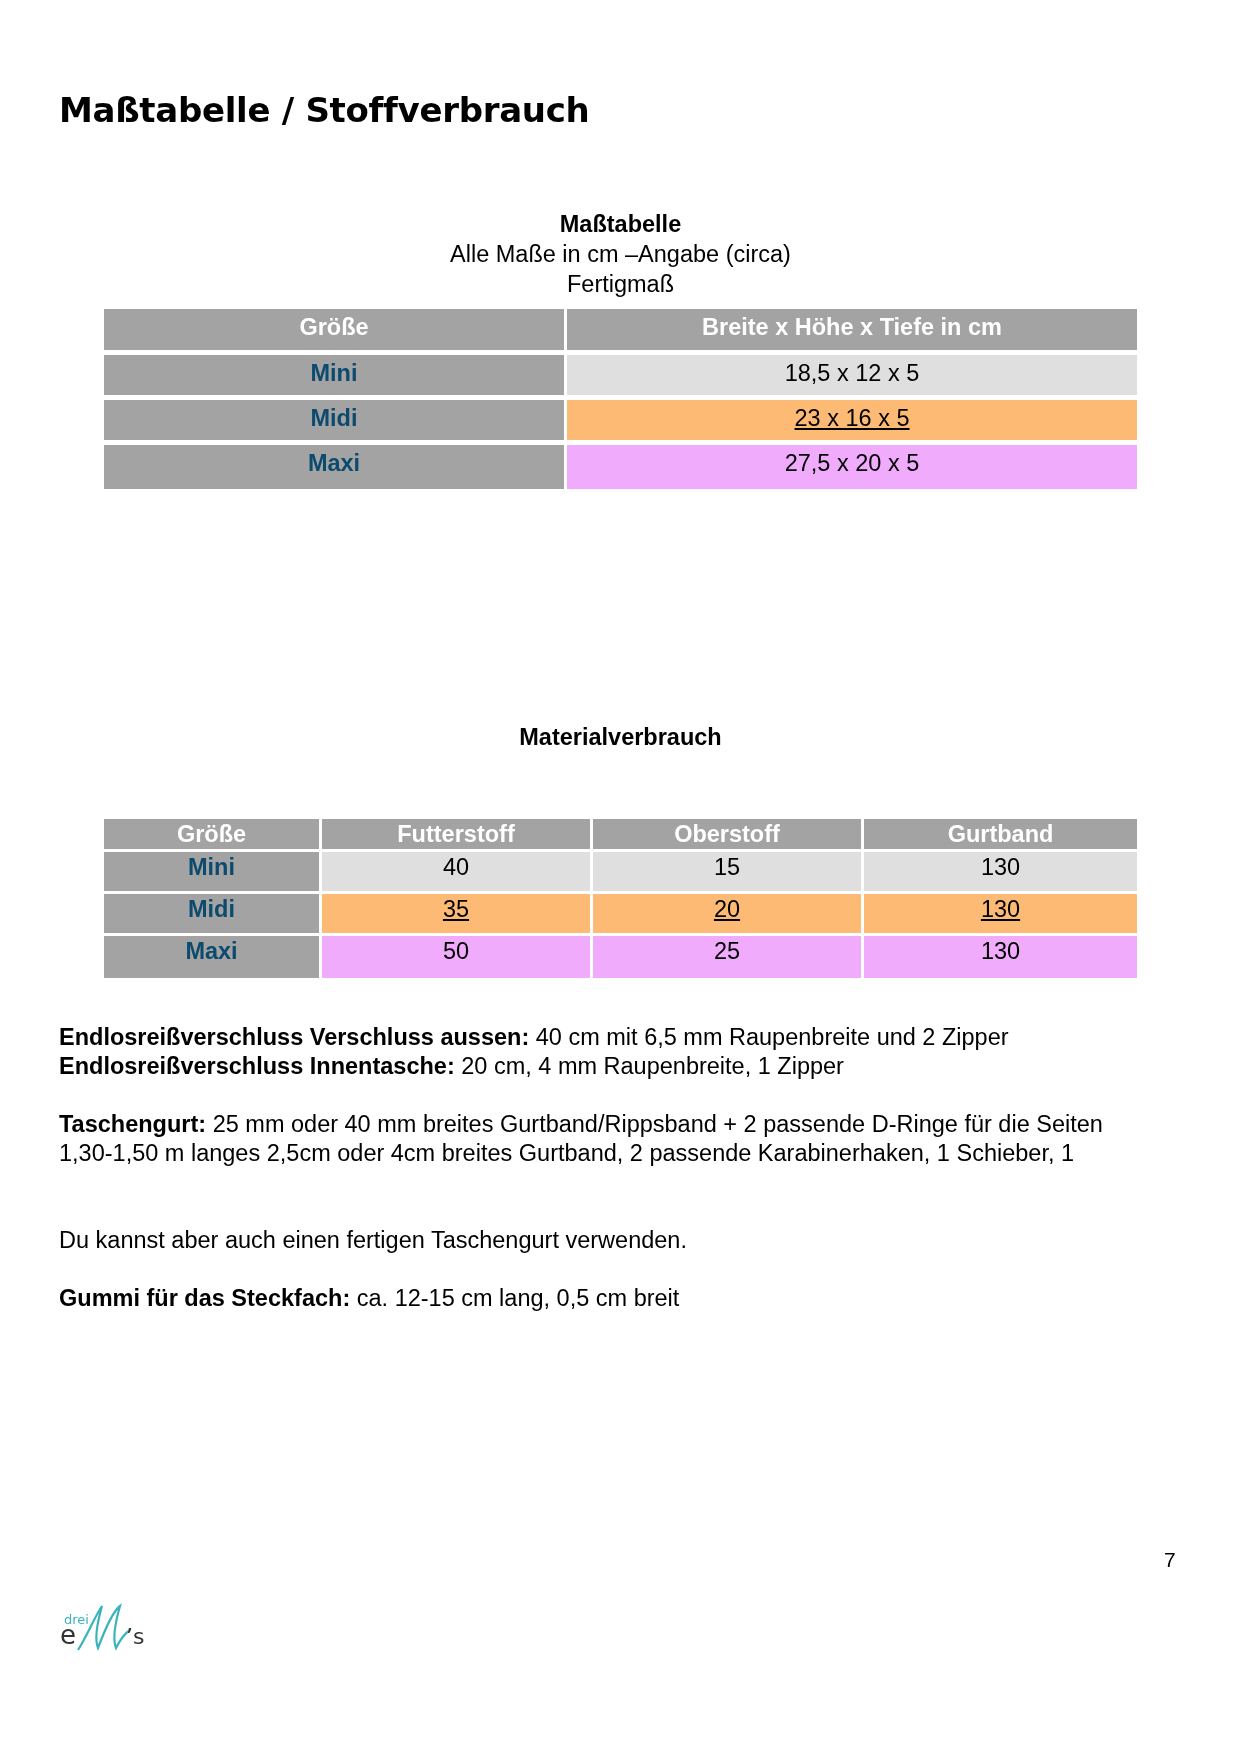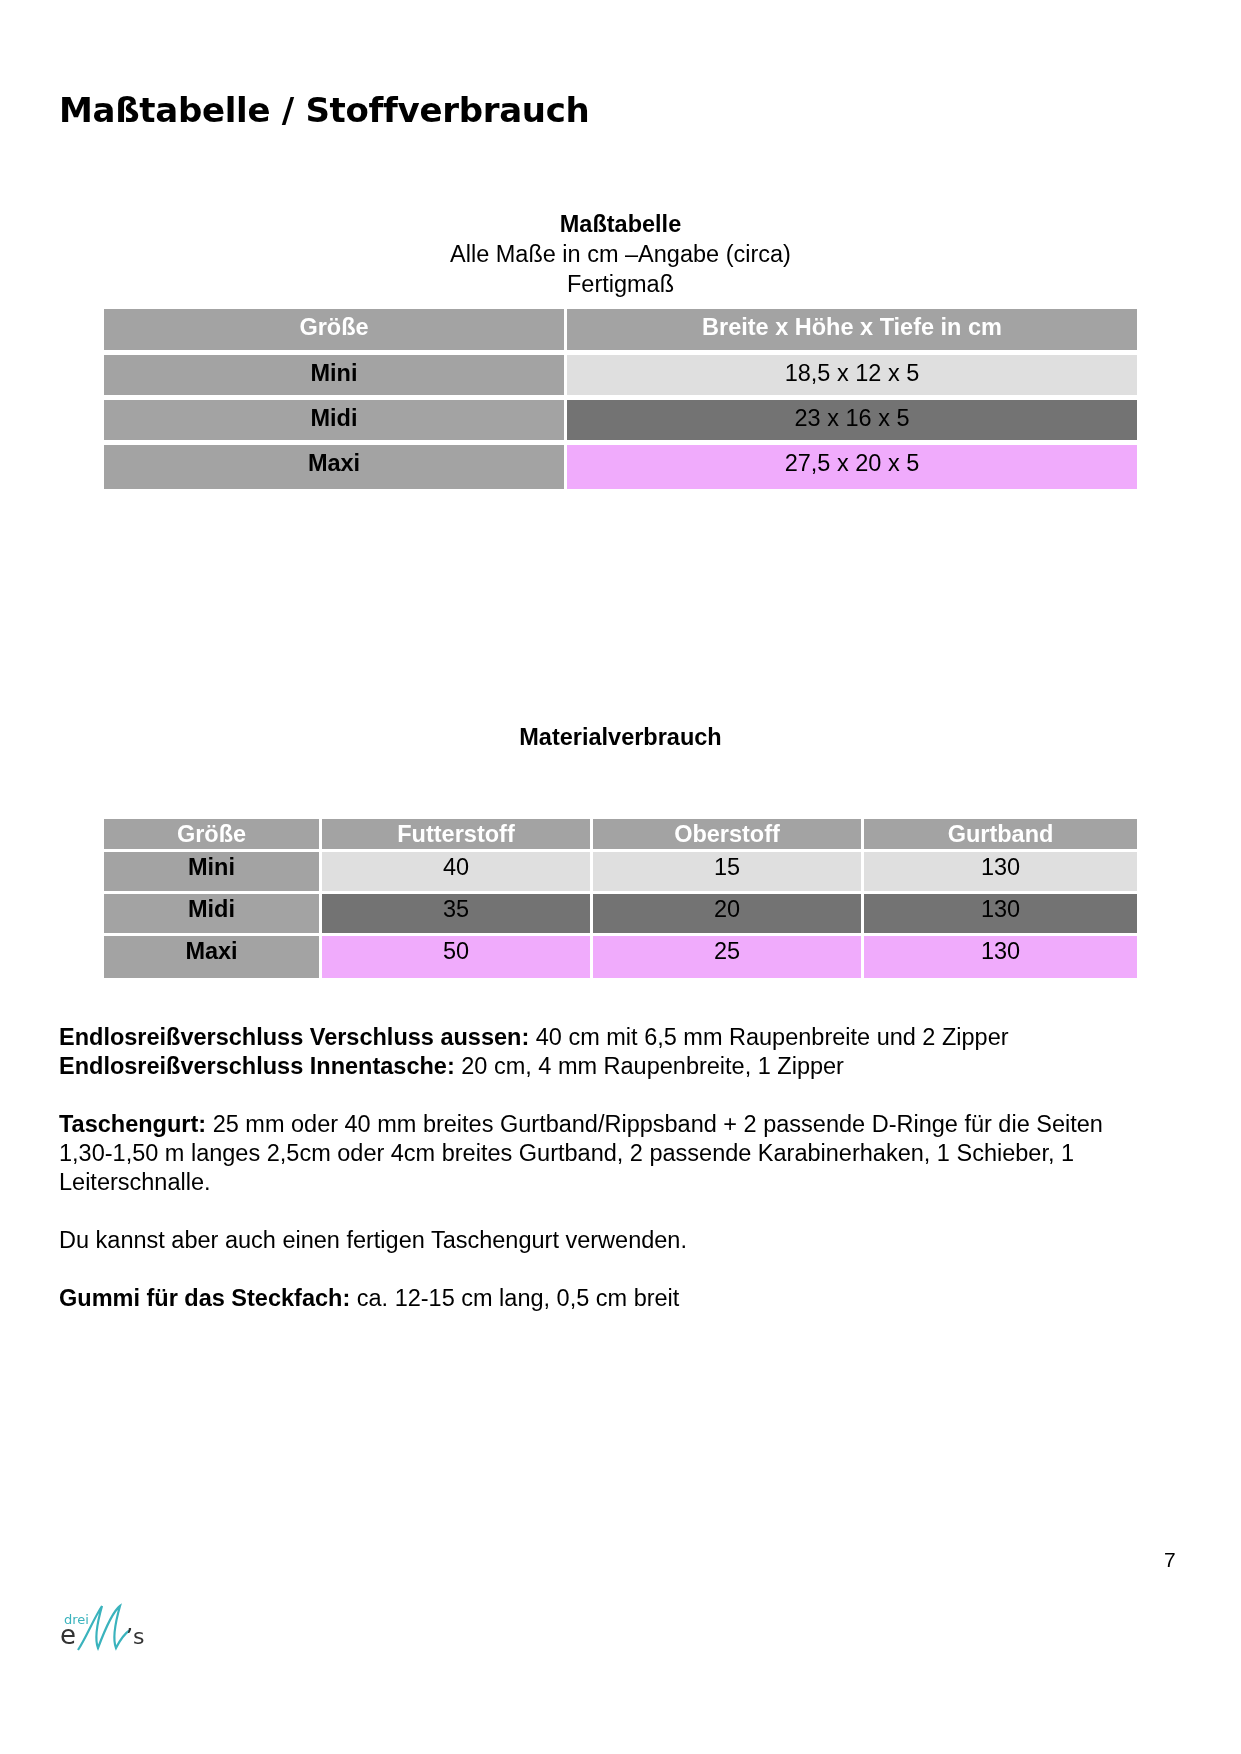--- a/index.html
+++ b/index.html
@@ -5,23 +5,23 @@
   html, body { margin:0; padding:0; background:#ffffff; }
   body { width:1241px; height:1754px; position:relative; overflow:hidden;
          font-family:"Liberation Sans", sans-serif; color:#000; }
   .page-title { position:absolute; left:59px; top:90px; font-family:"DejaVu Sans", sans-serif;
                 font-weight:bold; font-size:34px; letter-spacing:-0.3px; }
   .center-block { position:absolute; left:0; width:1241px; text-align:center; font-size:23.5px; line-height:30px; }
   .center-block .bold { font-weight:bold;margin-top:23px; }
   table.t { position:absolute; border-collapse:separate; border-spacing:3px 5px; }
   table.t td, table.t th { padding:0; text-align:center; vertical-align:top; }
   .hdr { background:#a3a3a3; color:#fff; font-weight:bold; }
-  .lbl { background:#a3a3a3; color:#000000; font-weight:bold; }
+  .lbl { background:#a3a3a3; color:#0c4a6e; font-weight:bold; }
   .r1 { background:#dfdfdf; }
-  .r2 { background:#737373; }
+  .r2 { background:#fdba74;text-decoration:underline; }
   .r3 { background:#f0abfc; }
   #t1 { left:101px; top:304px; width:1039px; font-size:23.5px; }
   #t1 th { height:41px; line-height:36px; }
   #t1 td { height:40px; line-height:36px; }
   #t1 tr.last td { height:44px; }
   #t2 { left:101px; top:816px; width:1039px; font-size:23.5px; border-spacing:3px 3px; }
   #t2 th { height:28px; line-height:30px; }
   #t2 td { height:39px; line-height:30px; }
   #t2 tr.last td { height:42px; }
   .para { position:absolute; left:59px; font-size:23.5px; line-height:29px; width:1150px;margin-top:8px; }
@@ -105,21 +105,20 @@
   </table>
 
 <div class="para" style="top:1015px;">
   <div><b>Endlosreißverschluss Verschluss aussen:</b><span> 40 cm mit 6,5 mm Raupenbreite und 2 Zipper</span></div>
   <div><b>Endlosreißverschluss Innentasche:</b><span> 20 cm, 4 mm Raupenbreite, 1 Zipper</span></div>
 </div>
 
 <div class="para" style="top:1102px;">
   <div><b>Taschengurt:</b><span> 25 mm oder 40 mm breites Gurtband/Rippsband + 2 passende D-Ringe für die Seiten</span></div>
   <div>1,30-1,50 m langes 2,5cm oder 4cm breites Gurtband, 2 passende Karabinerhaken, 1 Schieber, 1</div>
-  <div>Leiterschnalle.</div>
 </div>
 
 <div class="para" style="top:1218px;">Du kannst aber auch einen fertigen Taschengurt verwenden.</div>
 
 <div class="para" style="top:1276px;">
   <b>Gummi für das Steckfach:</b><span> ca. 12-15 cm lang, 0,5 cm breit</span>
 </div>
 
 <div class="page-num">7</div>
 

